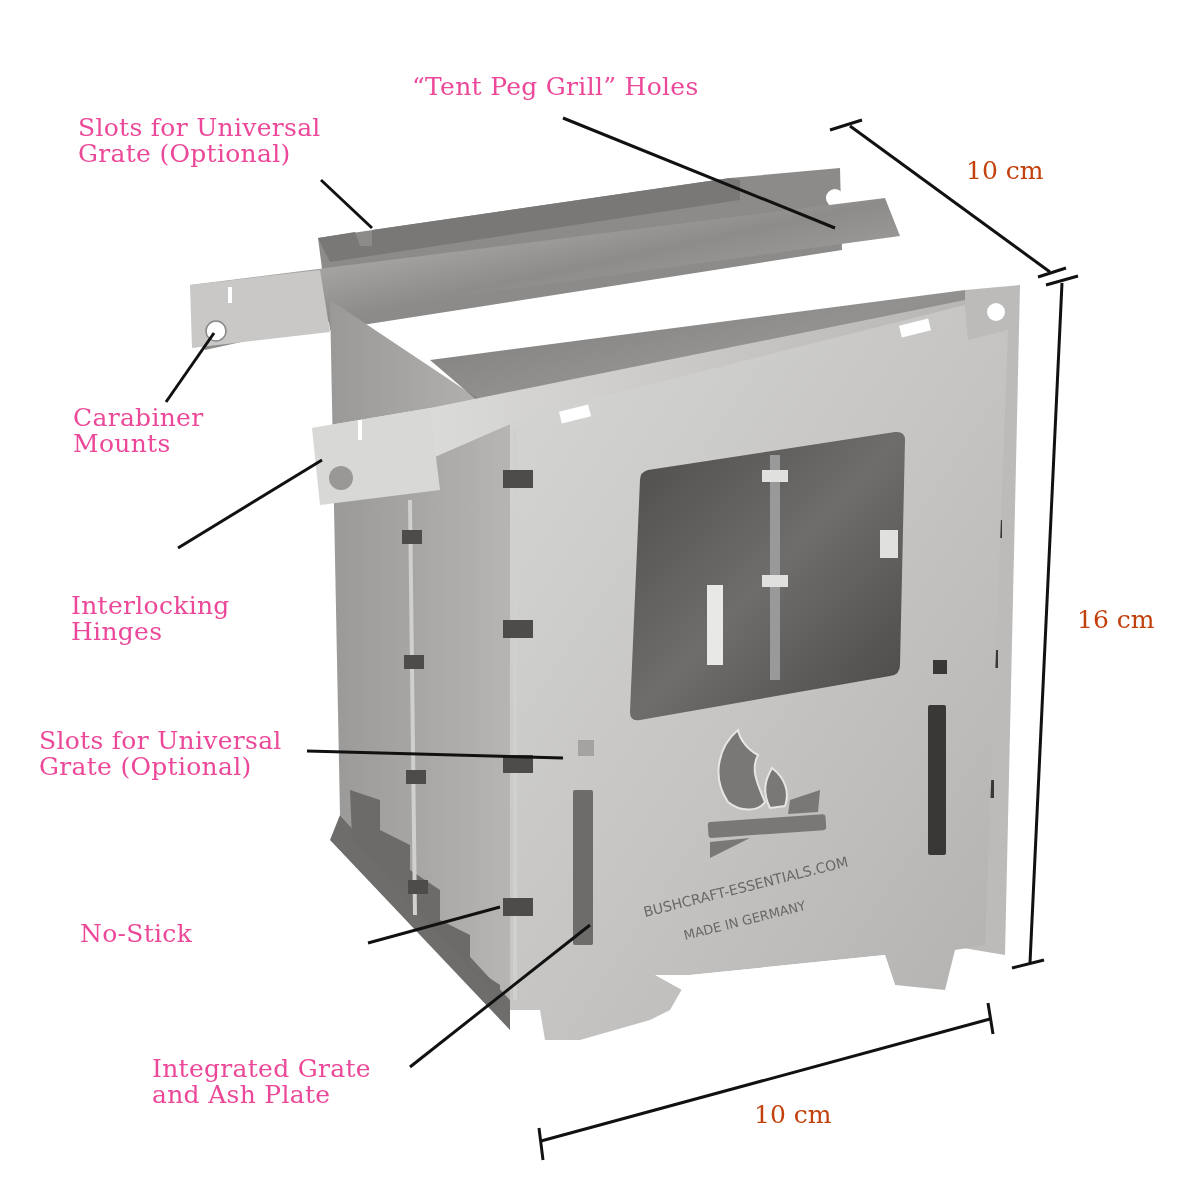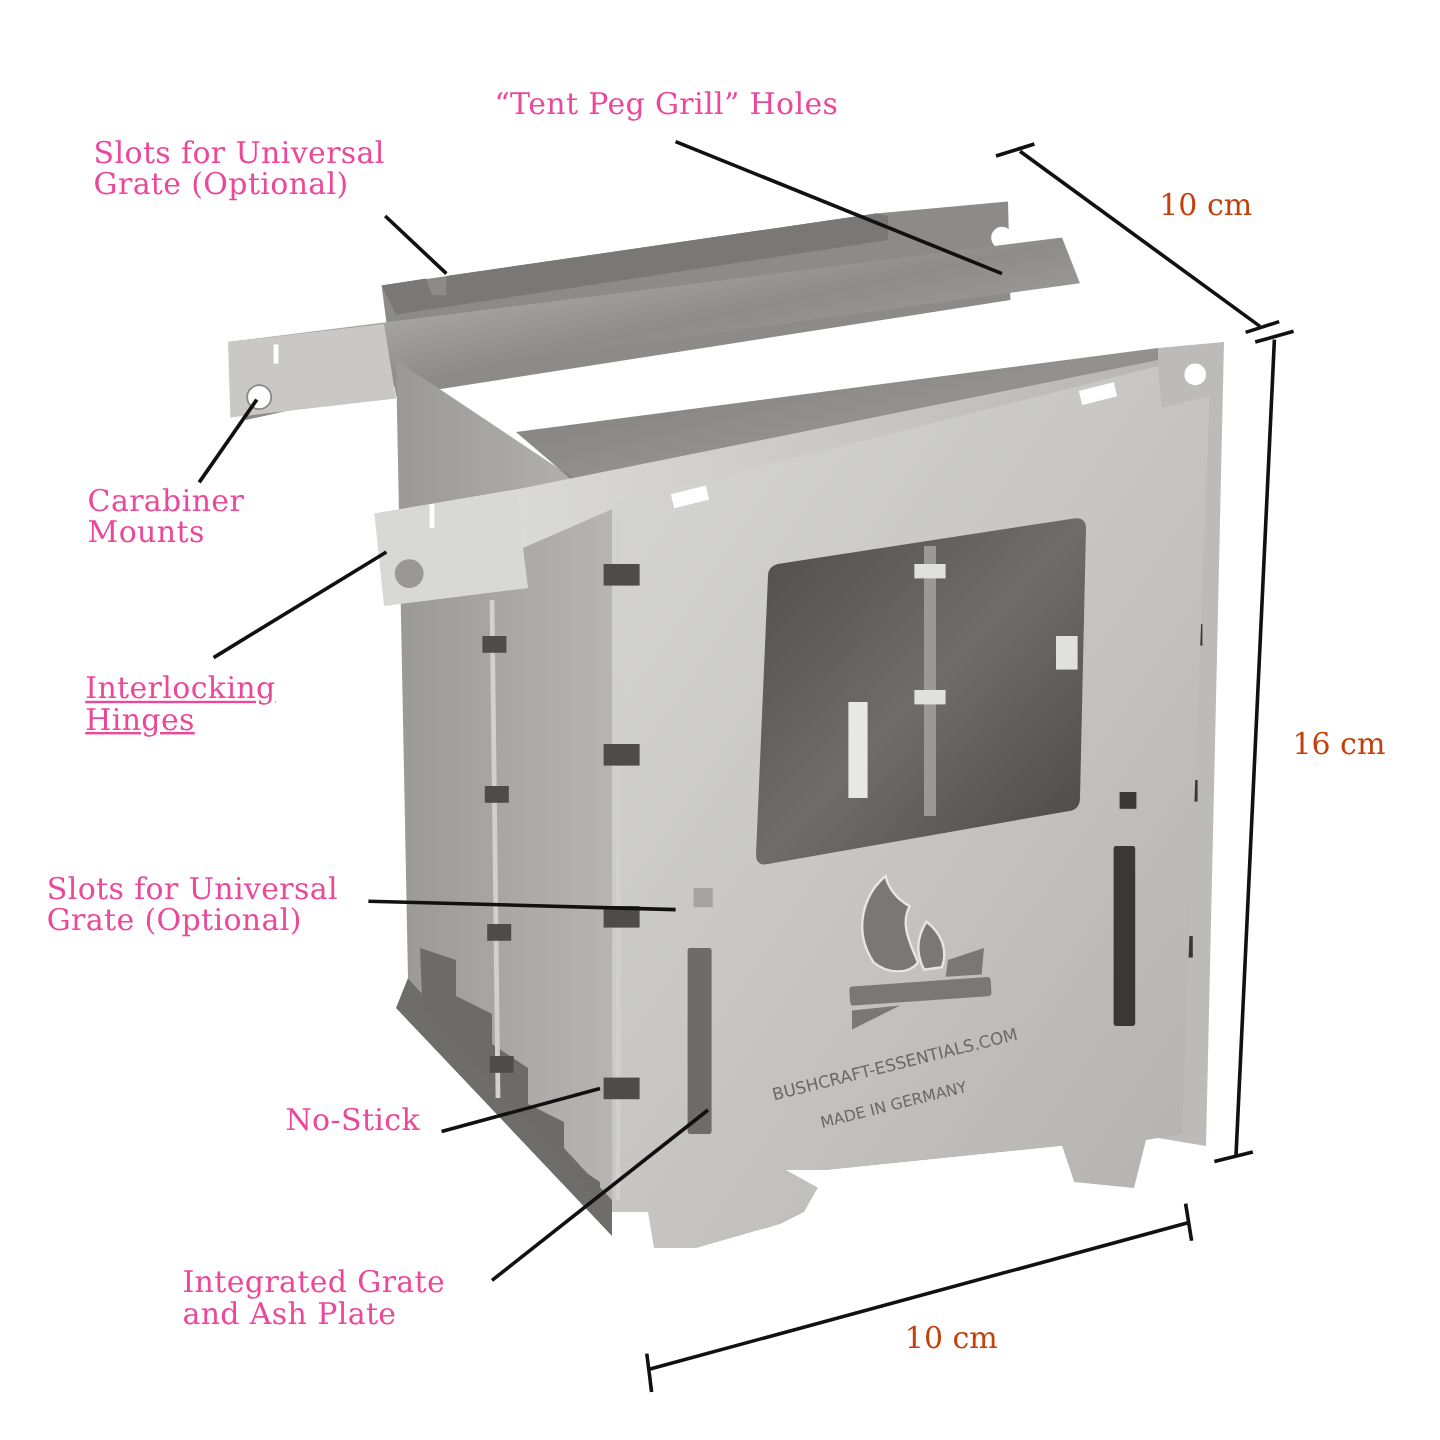--- a/index.html
+++ b/index.html
@@ -2,21 +2,21 @@
 <html><head>
 <meta charset="utf-8">
 <style>
   html, body { margin: 0; padding: 0; background: #ffffff; }
   body { width: 1200px; height: 1200px; position: relative; overflow: hidden;
          font-family: "DejaVu Serif", "Liberation Serif", serif; color: #1a1a1a; }
   #stage { position: absolute; left: 0; top: 0; width: 1200px; height: 1200px; }
   .callout { position: absolute; font-family: "DejaVu Serif", serif; font-size: 25px;
              line-height: 26px; color: #ec4899; letter-spacing: 0.3px; white-space: nowrap; }
   .callout .l { display: block; }
-  .callout.center { text-align: right; }
+  .callout.center { text-align: left; }
   .dim { position: absolute; font-family: "DejaVu Serif", serif; font-size: 25px; color: #c2410c; white-space: nowrap; }
   svg text.engrave { font-family: "DejaVu Sans", sans-serif; fill: #6a6866; }
 </style>
 </head>
 <body>
 
 <div id="stage">
 
   <svg width="1200" height="1200" viewBox="0 0 1200 1200" style="position:absolute;left:0;top:0">
     <defs>
@@ -162,21 +162,21 @@
   <div class="callout" style="left:78px; top:115px;">
     <span class="l">Slots for Universal</span>
     <span class="l">Grate (Optional)</span>
   </div>
 
   <div class="callout" style="left:73px; top:405px;">
     <span class="l">Carabiner</span>
     <span class="l">Mounts</span>
   </div>
 
-  <div class="callout" style="left:71px; top:561px;text-decoration:underline;">
+  <div class="callout" style="left:71px; top:593px;">
     <span class="l">Interlocking</span>
     <span class="l">Hinges</span>
   </div>
 
   <div class="callout" style="left:39px; top:728px;">
     <span class="l">Slots for Universal</span>
     <span class="l">Grate (Optional)</span>
   </div>
 
   <div class="callout center" style="left:80px; top:921px; width:270px;">

